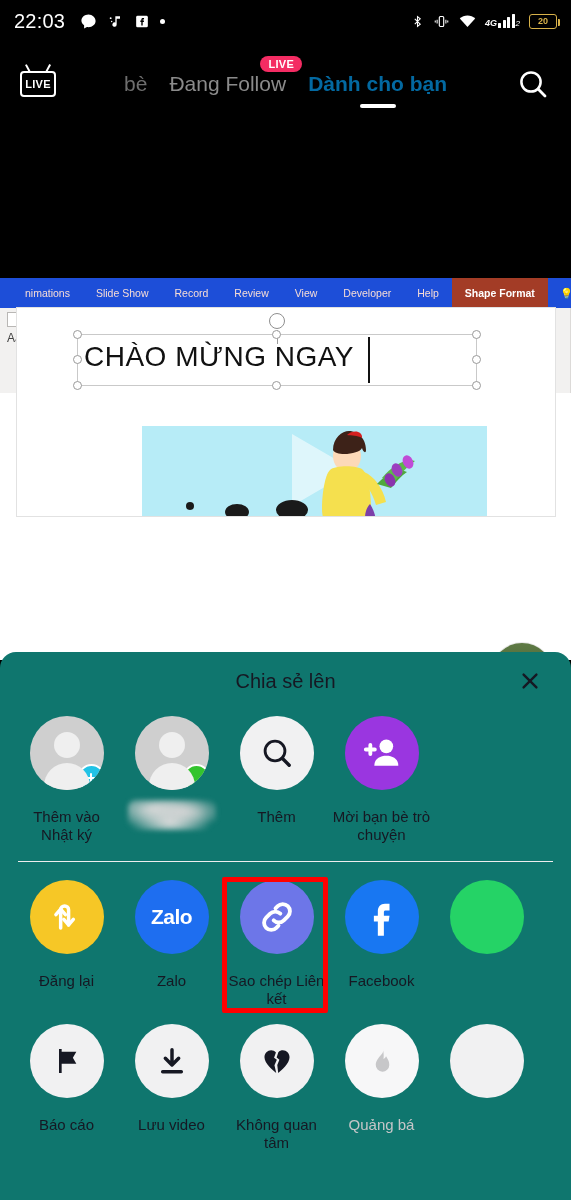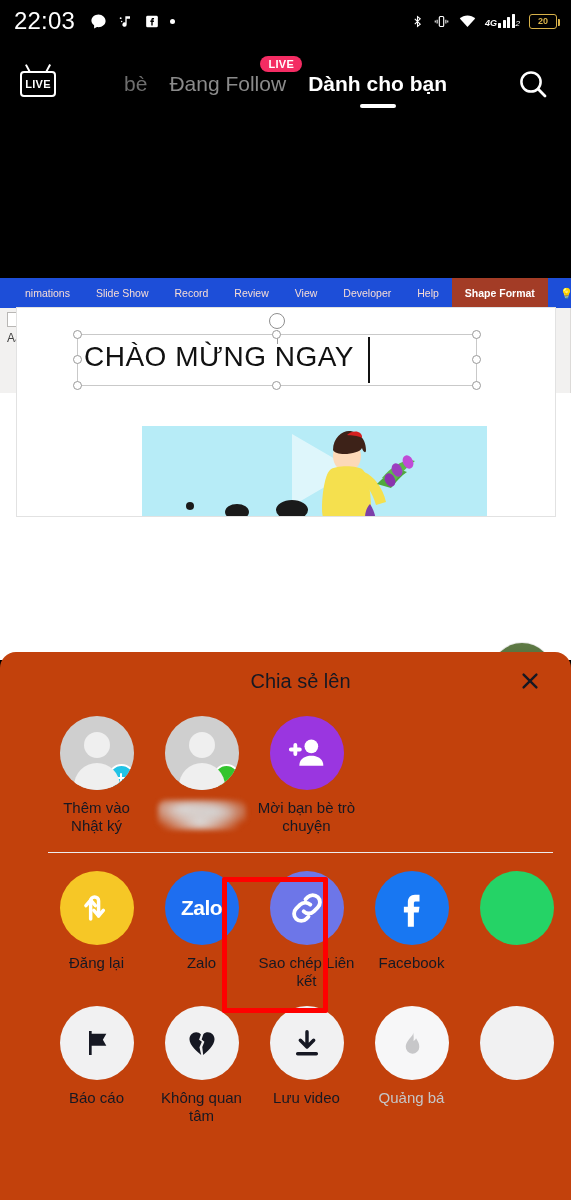--- a/index.html
+++ b/index.html
@@ -3,21 +3,21 @@
 <meta charset="utf-8">
 <style>
   * { margin:0; padding:0; box-sizing:border-box; }
   html,body { width:571px; height:1200px; background:#000; overflow:hidden;
               font-family:"Liberation Sans","DejaVu Sans",sans-serif; }
   #screen { position:relative; width:571px; height:1200px; background:#000; overflow:hidden; }
 
   
   .statusbar { position:absolute; left:0; top:0; width:571px; height:42px; background:#000;
                display:flex; align-items:center; padding:0 14px; }
-  .sb-time { color:#fff; font-size:24px; font-weight:400; letter-spacing:.2px; }
+  .sb-time { color:#fff; font-size:20px; font-weight:400; letter-spacing:.2px; }
   .sb-left-icons { display:flex; align-items:center; gap:11px; margin-left:15px; }
   .sb-spacer { flex:1; }
   .sb-right-icons { display:flex; align-items:center; gap:9px; }
   .sb-ico { display:inline-flex; align-items:center; justify-content:center; }
   .sb-dot { width:5px; height:5px; border-radius:50%; background:#fff; display:inline-block; }
   .batt { position:relative; width:28px; height:15px; border:1.6px solid #d8b24a; border-radius:3px;
           display:flex; align-items:center; justify-content:center; }
   .batt:after { content:""; position:absolute; right:-4px; top:4px; width:2.5px; height:7px;
                 background:#d8b24a; border-radius:0 1px 1px 0; }
   .batt span { font-size:9px; color:#d8b24a; font-weight:700; line-height:1; }
@@ -32,21 +32,21 @@
   .live-btn { width:40px; height:34px; position:relative; flex:0 0 auto; }
   .live-box { position:absolute; left:2px; top:4px; width:36px; height:26px; border:2.6px solid #fff;
               border-radius:4px; display:flex; align-items:center; justify-content:center; }
   .live-box span { color:#fff; font-size:11px; font-weight:700; letter-spacing:.3px; }
   .ant { position:absolute; width:2.4px; height:9px; background:#fff; top:-3px; }
   .ant.l { left:9px; transform:rotate(-28deg); }
   .ant.r { right:9px; transform:rotate(28deg); }
   .tabs { flex:1; display:flex; align-items:center; justify-content:center; gap:22px; }
   .tab { position:relative; color:#8b8b8b; font-size:21px; white-space:nowrap; }
   .tab.partial { color:#6e6e6e; }
-  .tab.active { color:#ffffff; font-weight:700; }
+  .tab.active { color:#0369a1; font-weight:700; }
   .tab.active .uline { position:absolute; left:50%; transform:translateX(-50%); bottom:-12px;
                        width:36px; height:4px; background:#fff; border-radius:2px; }
   .live-badge { position:absolute; right:-16px; top:-16px; background:#f42c63; color:#fff;
                 font-size:11px; font-weight:700; padding:2px 8px; border-radius:9px; letter-spacing:.3px; }
   .search-btn { width:40px; height:40px; flex:0 0 auto; display:flex; align-items:center; justify-content:center; }
 
   
   .video-area { position:absolute; left:0; top:126px; width:571px; height:534px; background:#000; overflow:hidden; }
   .ppt { position:absolute; left:0; top:152px; width:571px; height:382px; background:#fff; overflow:hidden; }
   .ribbon-tabs { height:30px; background:#1d4ed8; display:flex; align-items:center;
@@ -83,30 +83,30 @@
               border-top:36px solid transparent; border-bottom:36px solid transparent; }
   .avatar-cam { position:absolute; left:490px; top:516px; width:64px; height:64px; border-radius:50%;
                 overflow:hidden; border:1.5px solid #e8e8e8; }
   .cam-bg { position:absolute; inset:0; background:linear-gradient(180deg,#5f7a45 0%,#4f6b39 45%,#3f5a2e 100%); }
   .cam-head { position:absolute; left:50%; top:14px; transform:translateX(-50%); width:17px; height:19px;
               background:#8d6a52; border-radius:50% 50% 45% 45%; }
   .cam-hair { position:absolute; left:50%; top:10px; transform:translateX(-50%); width:20px; height:11px;
               background:#1b1714; border-radius:10px 10px 3px 3px; }
 
   
-  .sheet { position:absolute; left:0; bottom:0; width:571px; height:548px; background:#c2410c;
-           border-radius:16px 16px 0 0;padding-left:30px; }
+  .sheet { position:absolute; left:0; bottom:0; width:571px; height:548px; background:#0f766e;
+           border-radius:16px 16px 0 0; }
   .sheet-head { position:relative; height:58px; display:flex; align-items:center; justify-content:center; }
   .sheet-title { font-size:20px; color:#161823; font-weight:500; }
   .close-x { position:absolute; right:26px; top:50%; transform:translateY(-50%);
              width:30px; height:30px; display:flex; align-items:center; justify-content:center; }
   .row { display:flex; padding:0 14px; gap:0; }
   .row1 { padding-top:6px; }
   .cell { width:105px; flex:0 0 auto; display:flex; flex-direction:column; align-items:center; }
-  .cell .cap { margin-top:9px; font-size:15px; color:#161823; text-align:center; line-height:1.22;
+  .cell .cap { margin-top:18px; font-size:15px; color:#161823; text-align:center; line-height:1.22;
                max-width:100px; }
   .cell .cap.dim { color:#c6c6c8; }
   .circle { width:74px; height:74px; border-radius:50%; position:relative;
             display:flex; align-items:center; justify-content:center; }
   .av-placeholder { background:#cfcfcf; overflow:hidden; }
   .av-placeholder:before { content:""; position:absolute; left:50%; top:16px; transform:translateX(-50%);
                            width:26px; height:26px; border-radius:50%; background:#efefef; }
   .av-placeholder:after { content:""; position:absolute; left:50%; top:47px; transform:translateX(-50%);
                           width:46px; height:32px; border-radius:23px 23px 0 0; background:#efefef; }
   .badge { position:absolute; right:-1px; bottom:-1px; width:27px; height:27px; border-radius:50%;
@@ -380,20 +380,29 @@
         <span class="cap">Thêm vào Nhật ký</span>
       </div>
 
       <div class="cell">
         <div class="circle av-placeholder">
           <span class="badge" style="background:#33c42e;"></span>
         </div>
         <span class="blur-name"></span>
       </div>
 
+      <div class="cell">
+        <div class="circle grey-circle">
+          <svg width="34" height="34" viewBox="0 0 24 24">
+              <circle cx="10.6" cy="10.6" r="7" fill="none" stroke="#161823" stroke-width="2"></circle>
+              <path stroke="#161823" stroke-width="2.4" stroke-linecap="round" d="M15.7 15.7L20.6 20.6"></path>
+            </svg>
+        </div>
+        <span class="cap">Thêm</span>
+      </div>
 
       <div class="cell">
         <div class="circle" style="background:#9a36e0;">
           <svg width="40" height="40" viewBox="0 0 24 24">
             <circle cx="14.6" cy="8" r="4.1" fill="#fff"></circle>
             <path d="M7.4 19.6c0-4 3.3-5.9 7.2-5.9s7.2 1.9 7.2 5.9z" fill="#fff"></path>
             <path stroke="#fff" stroke-width="2.3" stroke-linecap="round" d="M5 7.2v5.4M2.3 9.9h5.4"></path>
           </svg>
         </div>
         <span class="cap">Mời bạn bè trò chuyện</span>
@@ -452,34 +461,34 @@
           <svg width="32" height="32" viewBox="0 0 24 24">
             <path fill="#161823" d="M6 3v18h2v-7h11l-2.6-4.4L19 5H8V3z"></path>
           </svg>
         </div>
         <span class="cap">Báo cáo</span>
       </div>
 
       <div class="cell">
         <div class="circle grey-circle">
           <svg width="32" height="32" viewBox="0 0 24 24">
+            <path stroke="#161823" stroke-width="2.6" stroke-linecap="round" stroke-linejoin="round" fill="none" d="M12 3.5v11M7 10l5 5 5-5M5 20h14"></path>
+          </svg>
+        </div>
+        <span class="cap">Lưu video</span>
+      </div>
+
+      <div class="cell">
+        <div class="circle grey-circle">
+          <svg width="32" height="32" viewBox="0 0 24 24">
             <path fill="#161823" d="M11.4 21C9 18.9 2.6 13.9 2.6 9.2 2.6 6.2 4.9 4 7.6 4c1.4 0 2.7.6 3.6 1.6l-1.4 3.9 2.1 1.6-1.8 4z"></path>
             <path fill="#161823" d="M12.9 21c2.4-2.1 8.5-7.1 8.5-11.8C21.4 6.2 19.1 4 16.4 4c-1.3 0-2.5.5-3.4 1.4l-1.3 3.9 2.1 1.7-1.6 4z"></path>
           </svg>
         </div>
         <span class="cap">Không quan tâm</span>
-      </div>
-
-      <div class="cell">
-        <div class="circle grey-circle">
-          <svg width="32" height="32" viewBox="0 0 24 24">
-            <path stroke="#161823" stroke-width="2.6" stroke-linecap="round" stroke-linejoin="round" fill="none" d="M12 3.5v11M7 10l5 5 5-5M5 20h14"></path>
-          </svg>
-        </div>
-        <span class="cap">Lưu video</span>
       </div>
 
       <div class="cell">
         <div class="circle" style="background:#f7f7f8;">
           <svg width="30" height="30" viewBox="0 0 24 24">
             <path fill="#c7c7c9" d="M13 2c.6 4-2.3 5.4-3.8 7.6C7.5 12 7 13.4 7 15a5.4 5.4 0 0 0 10.8.3c.2-3.4-1.6-5.3-2.6-7.1-.4 1-1.2 1.9-2 2.2.6-3-.4-6.5-.2-8.4z"></path>
           </svg>
         </div>
         <span class="cap dim">Quảng bá</span>
       </div>

